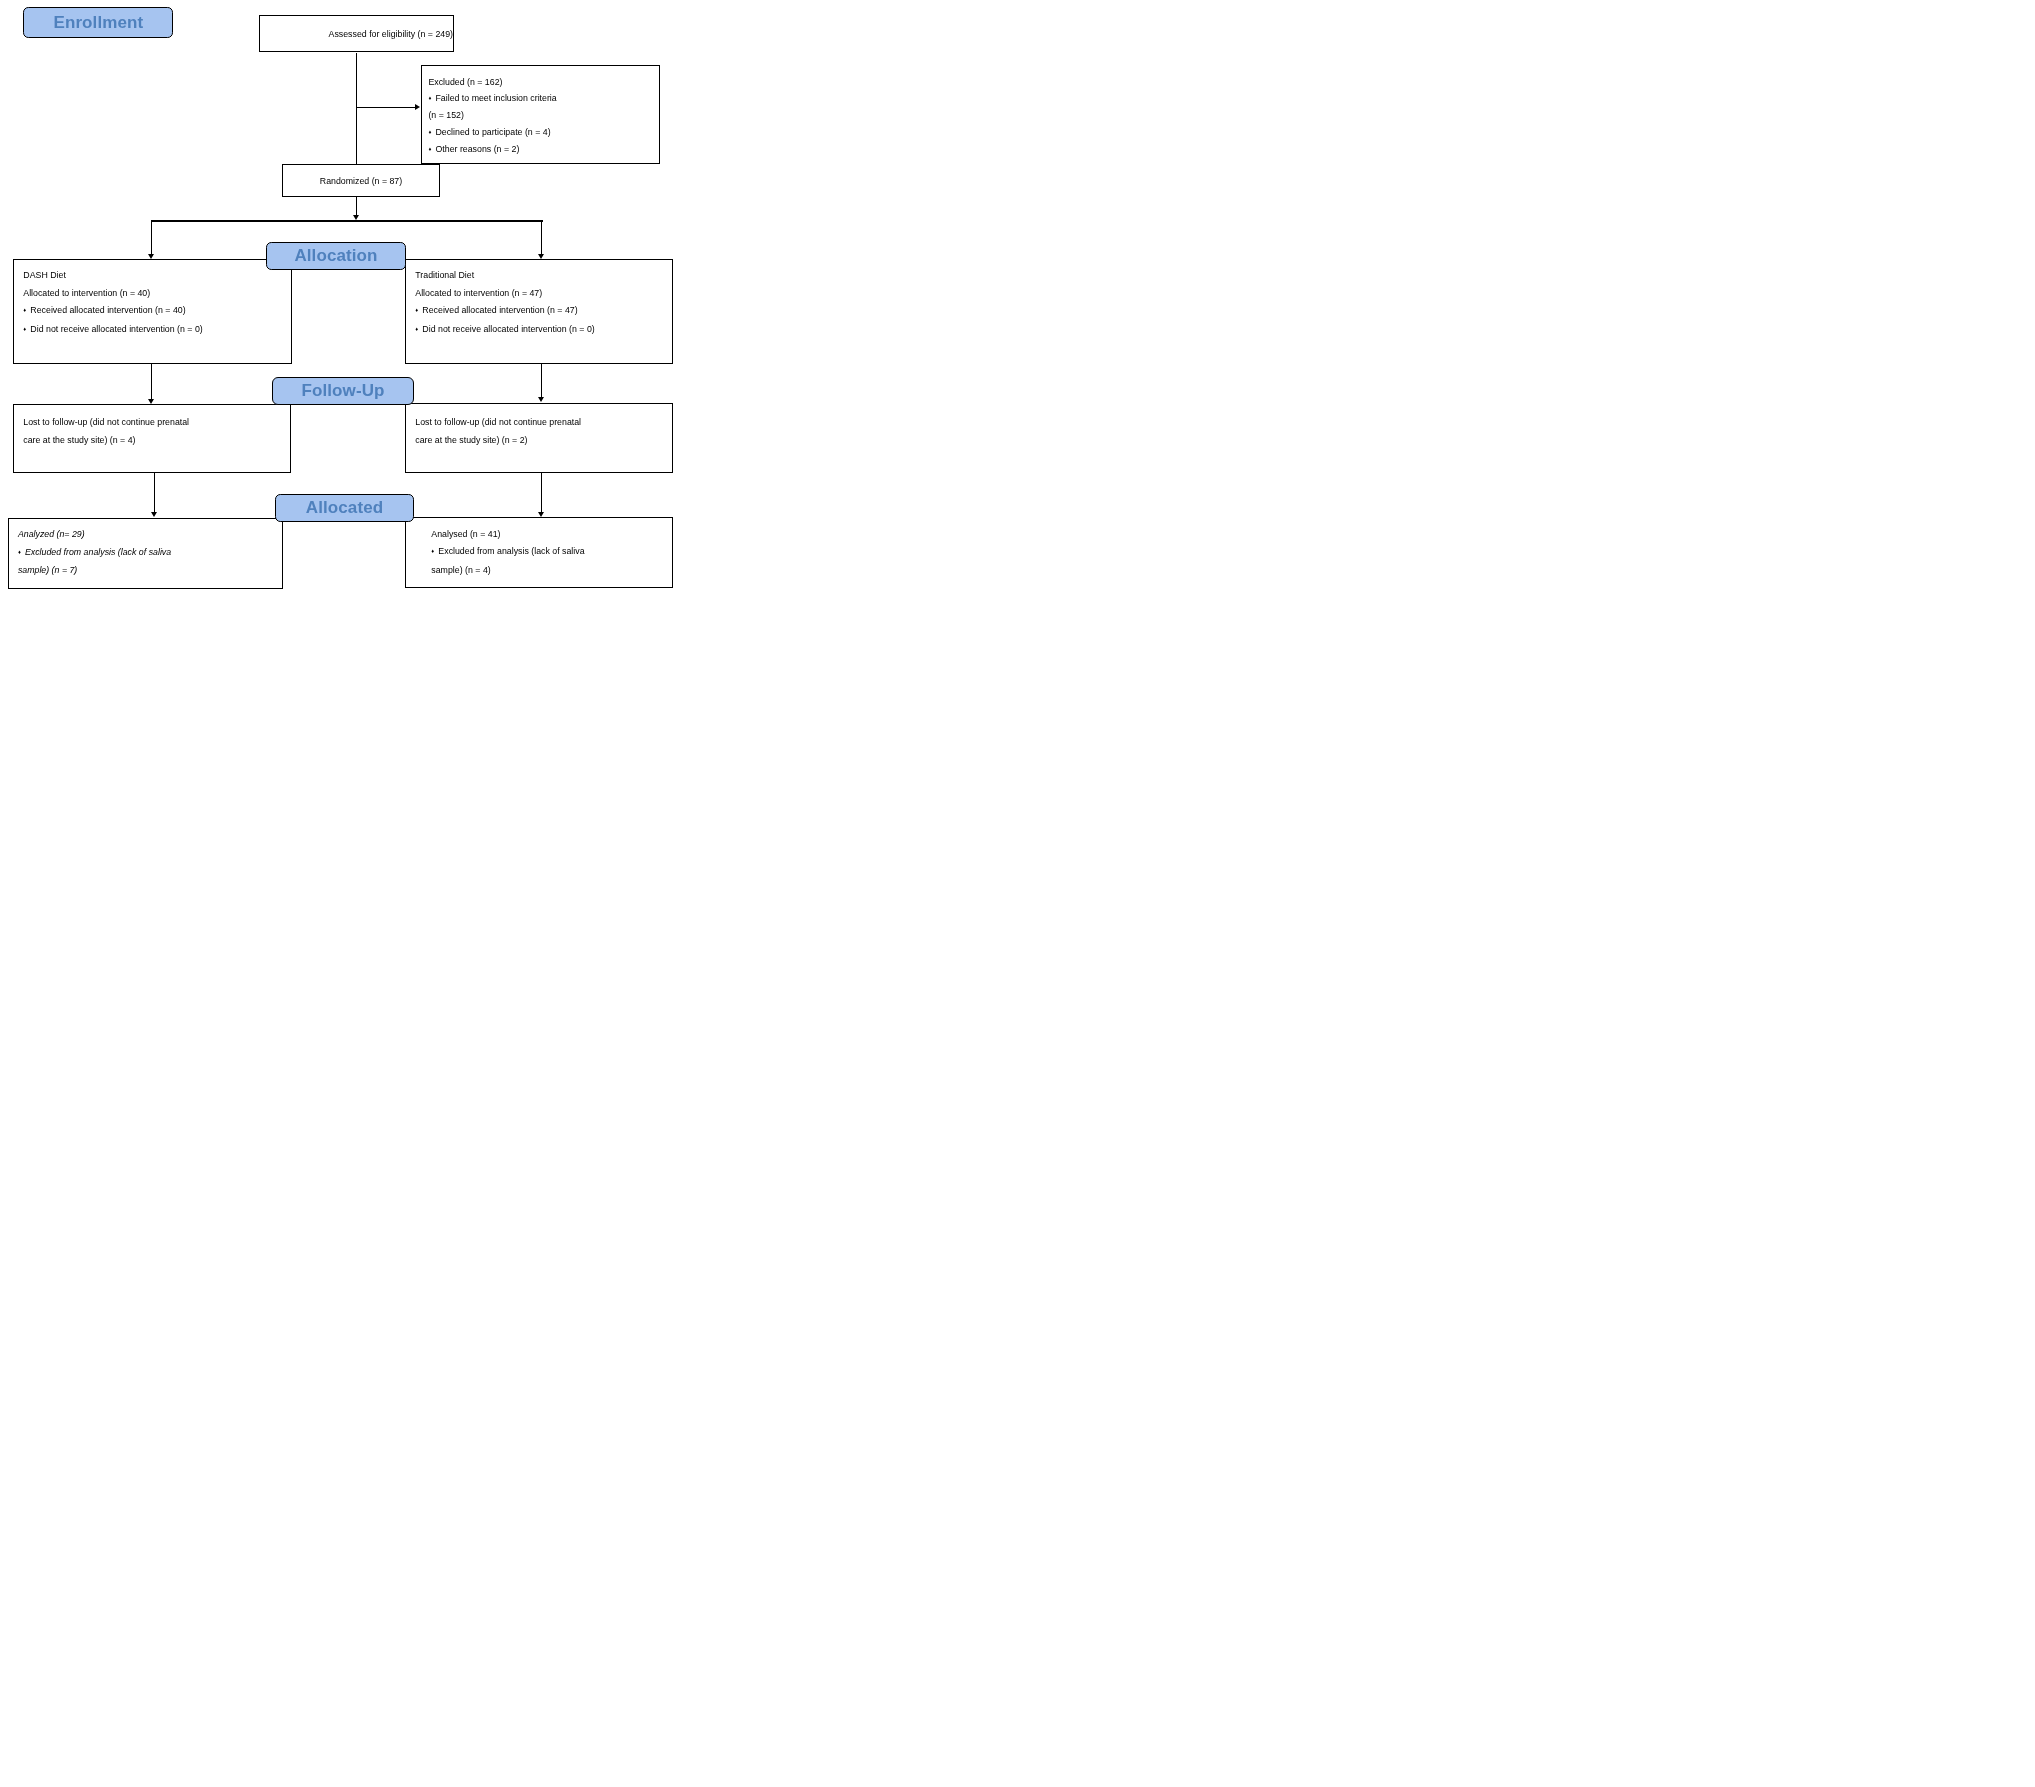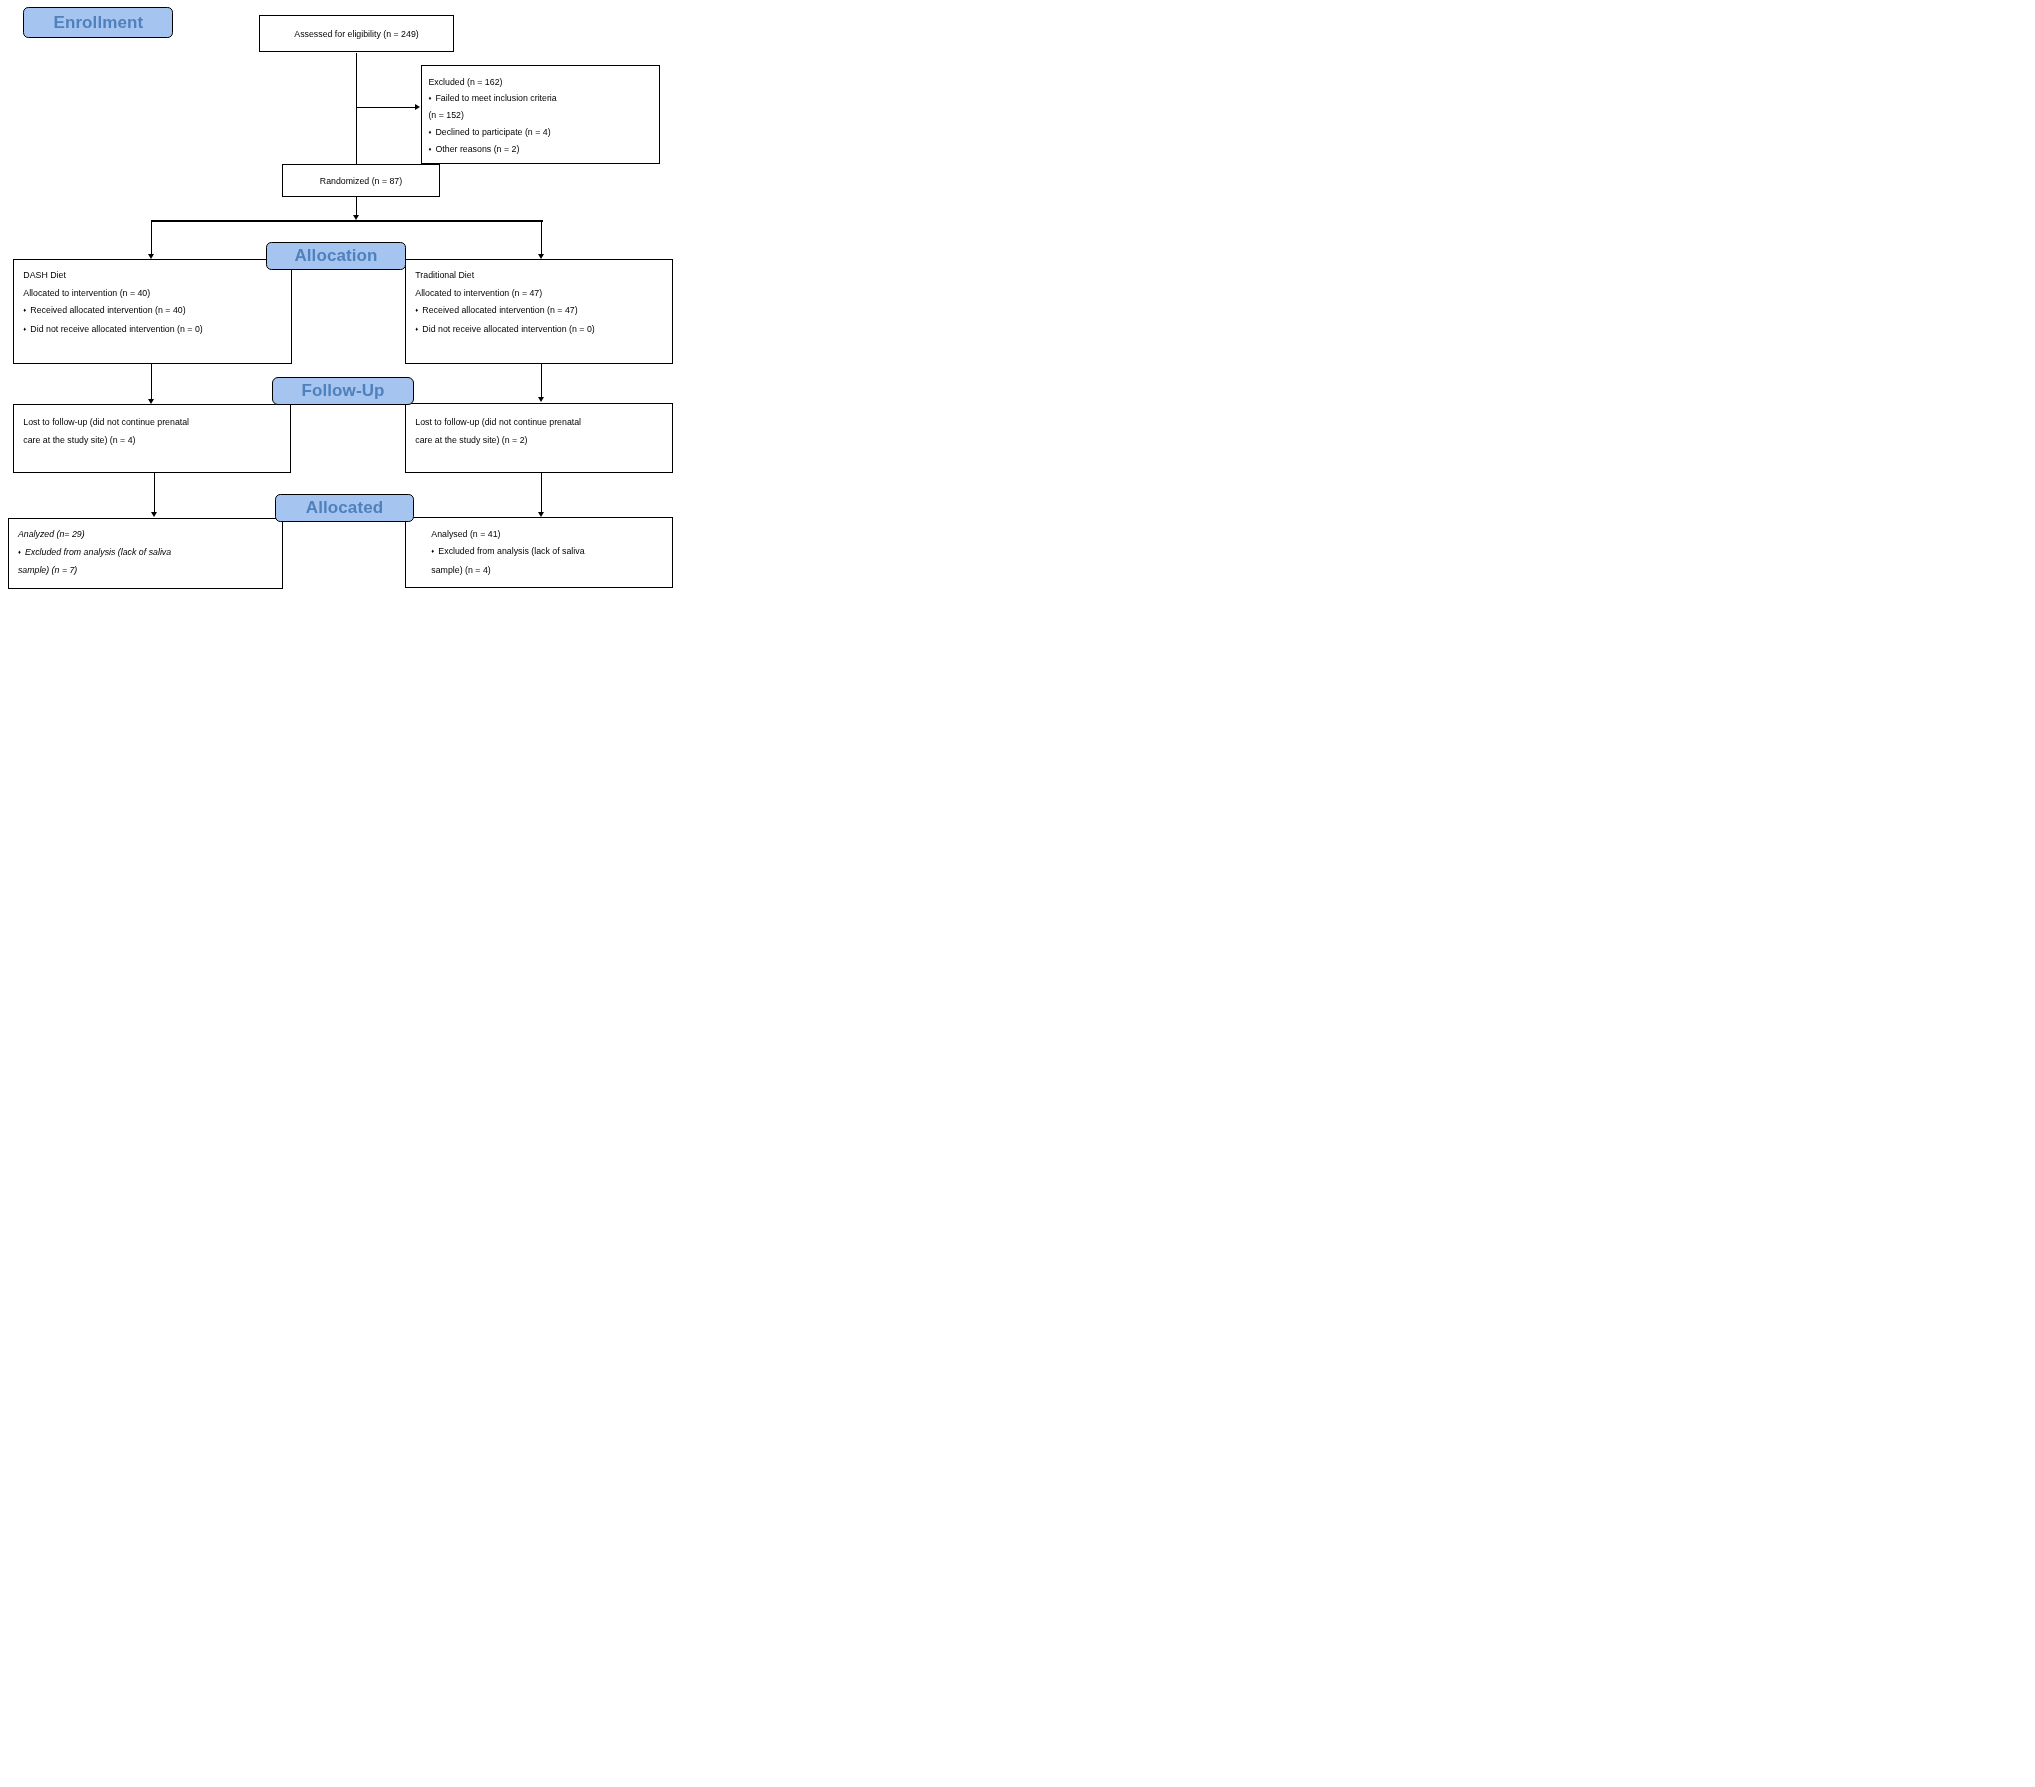--- a/index.html
+++ b/index.html
@@ -70,21 +70,21 @@
 </style>
 </head>
 <body>
 
 <div id="diagram">
 
   <div class="stage" style="left:23.4px;top:7px;width:150px;height:31px;">
     <span>Enrollment</span>
   </div>
 
-  <div class="cbox centered" style="left:259px;top:15px;width:195px;height:37px;">
+  <div class="cbox centered" style="left:259px;top:15px;width:195px;height:37px;justify-content:flex-end;">
     <span>Assessed for eligibility (n = 249)</span>
   </div>
 
   <div class="vline" style="left:356px;top:53px;height:112px;"></div>
 
   <div class="hline" style="left:357px;top:107px;width:58px;"></div>
   <div class="arrow-right" style="left:415px;top:104px;"></div>
 
   <div class="cbox" style="left:421px;top:65px;width:239px;height:99px;">
     <div class="pad" style="padding-top:7.6px;padding-left:6.4px;">

